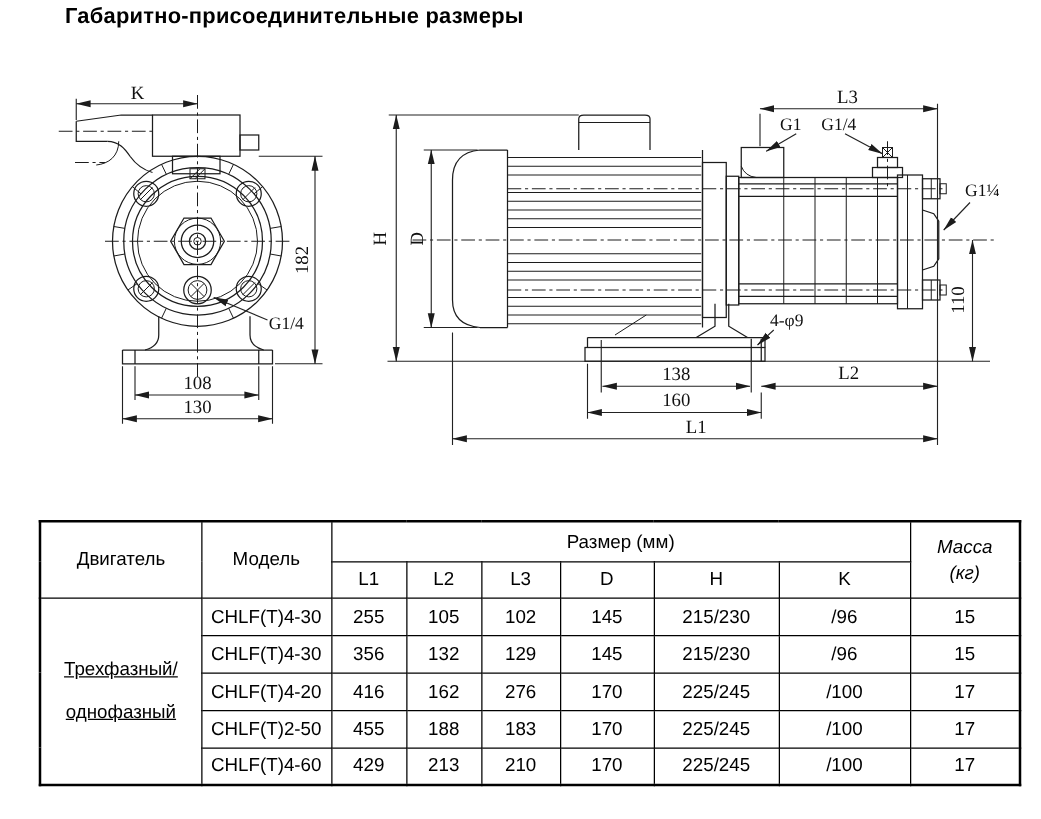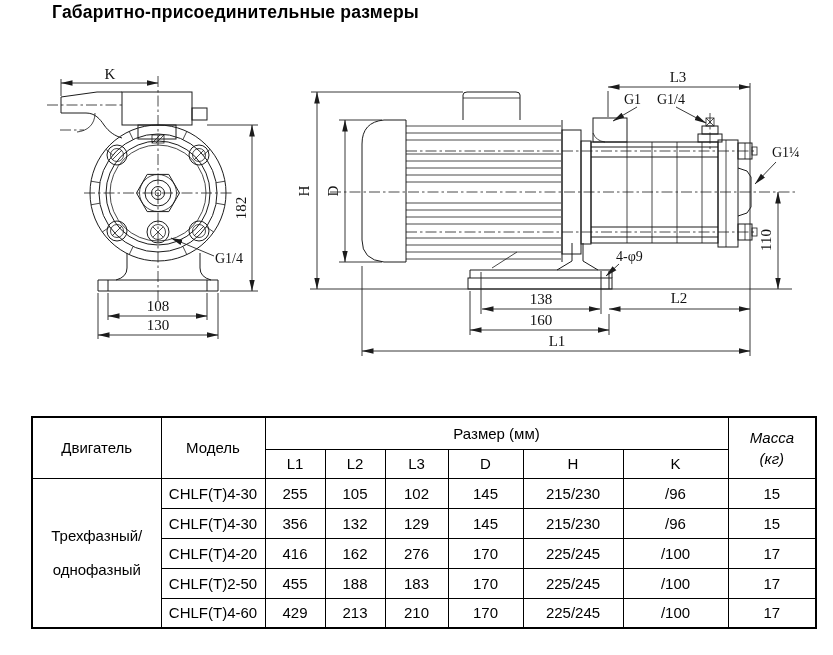--- a/index.html
+++ b/index.html
@@ -13,21 +13,21 @@
   .cl{fill:none;stroke:#1c1c1c;stroke-width:.8;stroke-dasharray:11 3 2.5 3;}
   .dim{fill:none;stroke:#222;stroke-width:.9;}
   text.dt{font-family:"Liberation Serif", serif;font-size:15px;fill:#111;}
   text.sm{font-size:14px;}
   .tablewrap{position:absolute;left:31px;top:416px;}
   table{border-collapse:collapse;table-layout:fixed;width:784px;
         font-size:15px;border:2px solid #000;}
   td,th{border:1.5px solid #000;text-align:center;vertical-align:middle;
         padding:0;font-weight:normal;}
   tr.h1{height:32px;} tr.h2{height:29px;} tr.d{height:30px;}
-  .mcell div{margin:17px 0;}
+  .mcell div{margin:17px 0;text-decoration:underline;}
   .masscell div{margin:4px 0;font-style:italic;}
 </style>
 </head>
 <body>
 
 <div class="title">Габаритно-присоединительные размеры</div>
 
 <svg width="833" height="400" viewBox="0 0 833 400">
   <defs>
     <marker id="ar" viewBox="0 0 12 8" refX="11.5" refY="4" markerWidth="12" markerHeight="8" orient="auto-start-reverse" markerUnits="userSpaceOnUse">

